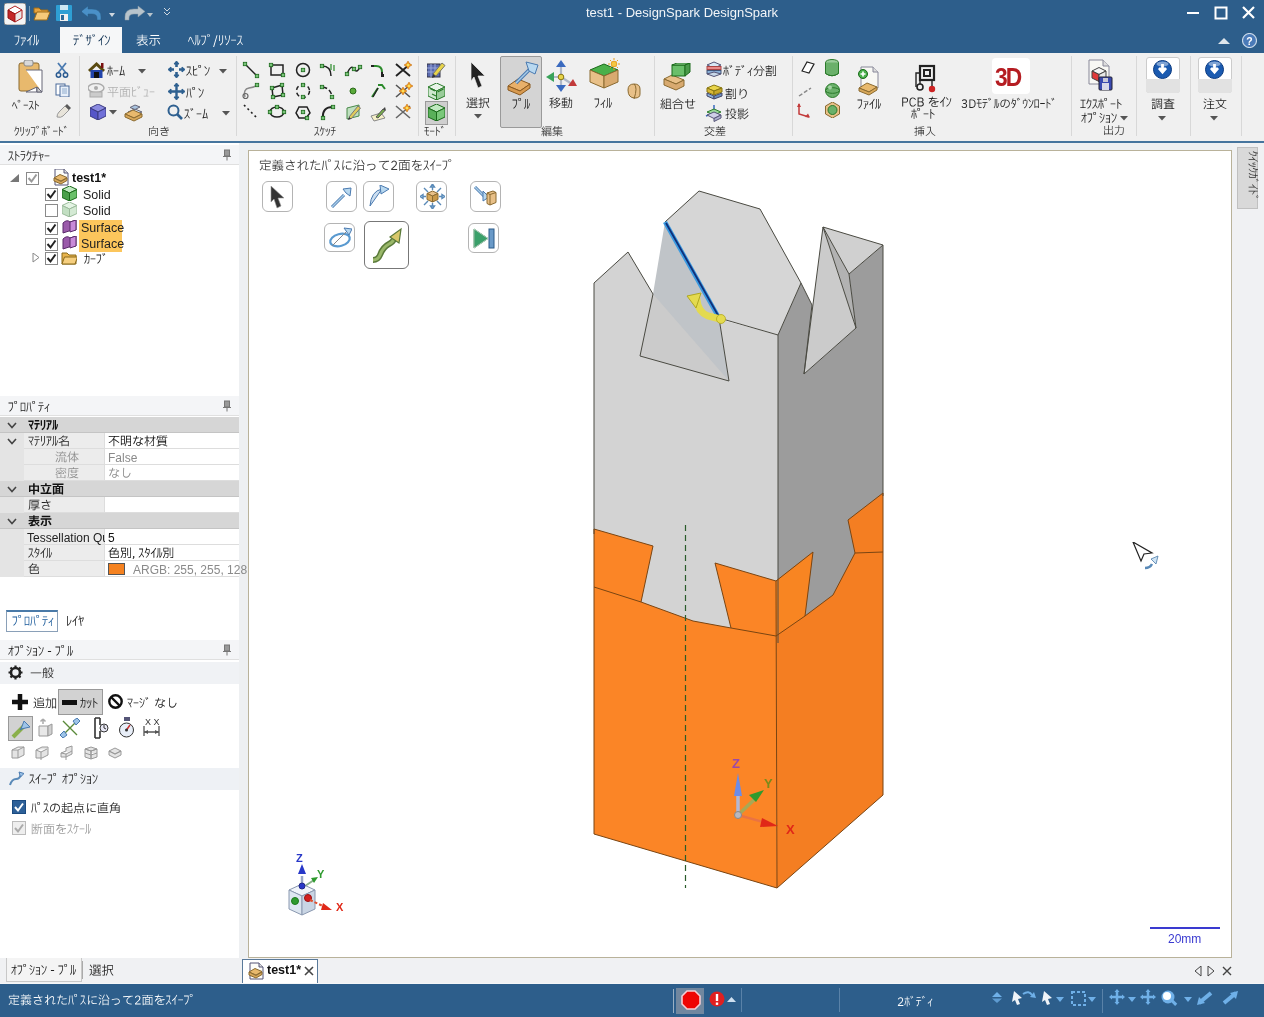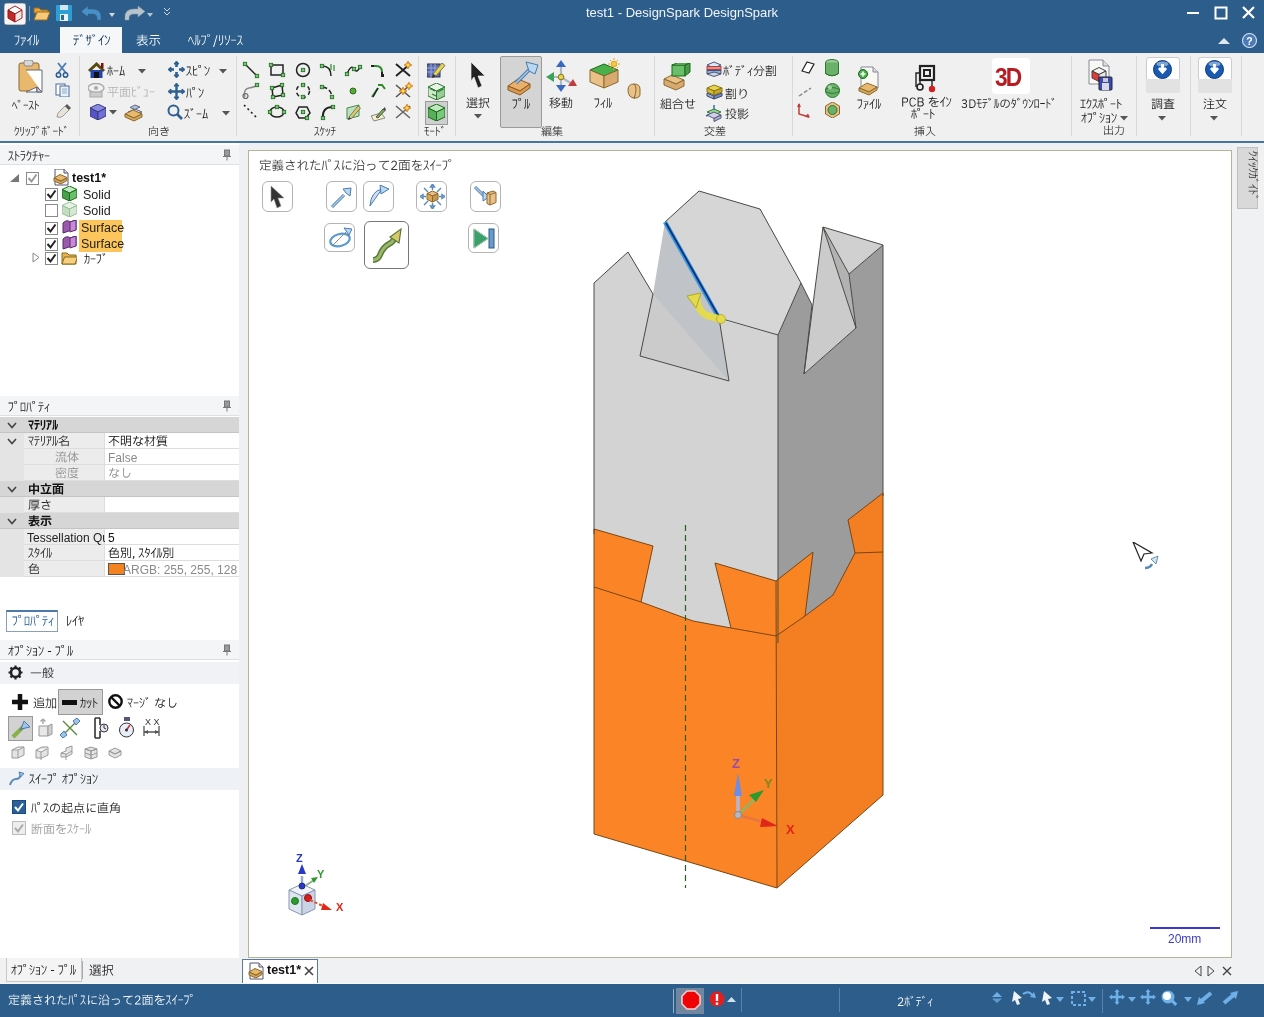--- a/index.html
+++ b/index.html
@@ -668,21 +668,21 @@
 <svg style="position:absolute;left:108px;top:546px;overflow:visible" width="68" height="15">
     <path transform="translate(0,11.4)" d="M10.2 -2.2 11.0 -2.1V-0.4Q11.0 0.1 10.7 0.3Q10.5 0.5 10.0 0.5H4.0Q3.2 0.5 2.7 0.3Q2.2 0.2 2.0 -0.3Q1.8 -0.7 1.8 -1.5V-6.1Q1.4 -5.8 0.9 -5.5L0.5 -6.1Q1.8 -6.9 2.9 -7.9Q4.0 -9.0 4.5 -10.1L5.3 -9.9Q5.1 -9.6 4.8 -9.0H8.9V-8.5Q8.6 -8.0 8.1 -7.5Q7.6 -7.0 7.2 -6.6H10.5V-3.0H2.6V-1.6Q2.6 -1.0 2.7 -0.7Q2.8 -0.4 3.1 -0.3Q3.4 -0.2 4.1 -0.2H10.2ZM4.2 -8.4Q3.5 -7.5 2.5 -6.6H6.0Q6.6 -6.9 7.1 -7.4Q7.6 -7.9 8.0 -8.4ZM5.7 -6.0H2.6V-3.7H5.7ZM6.5 -3.7H9.7V-6.0H6.5Z M22.1 -9.9H22.8V-0.2Q22.8 0.3 22.6 0.5Q22.4 0.7 22.0 0.7H20.0L19.8 -0.1H22.1ZM15.0 -5.6Q15.0 -5.0 15.0 -4.4H18.1Q18.1 -2.9 18.0 -2.0Q18.0 -1.2 17.9 -0.6Q17.8 0.1 17.4 0.4Q17.0 0.7 16.3 0.7H15.2L15.1 0.0H16.2Q16.7 0.0 16.9 -0.1Q17.1 -0.3 17.2 -0.7Q17.3 -1.8 17.3 -3.7H14.9Q14.8 -2.3 14.3 -1.2Q13.9 -0.1 13.0 0.9L12.5 0.3Q13.2 -0.5 13.5 -1.3Q13.9 -2.1 14.1 -3.1Q14.3 -4.1 14.3 -5.6V-6.0H13.0V-9.6H18.0V-6.0H15.0ZM19.3 -9.3H20.1V-1.6H19.3ZM17.3 -8.9H13.7V-6.6H17.3Z M24.5 1.6Q24.9 1.2 25.1 0.9Q25.3 0.5 25.4 0.1Q25.0 0.0 25.0 -0.5V-0.7Q25.0 -1.0 25.2 -1.2Q25.3 -1.4 25.7 -1.4Q26.1 -1.4 26.2 -1.2Q26.4 -1.0 26.4 -0.7V-0.5Q26.4 -0.0 26.1 0.6Q25.8 1.2 25.3 1.6Z M35.7 0.2Q35.2 -0.5 34.7 -1.3Q34.2 -2.1 33.7 -2.8Q32.7 -1.0 31.1 0.4L30.6 -0.3Q32.2 -1.6 33.1 -3.4Q34.0 -5.3 34.3 -8.0H31.1V-8.8H35.1Q34.9 -5.7 34.0 -3.5Q34.6 -2.8 35.2 -1.9Q35.8 -1.1 36.2 -0.3Z M41.7 -8.1Q41.7 -5.8 41.4 -4.3Q41.0 -2.7 40.2 -1.6Q39.5 -0.4 38.2 0.4L37.7 -0.2Q38.6 -0.8 39.2 -1.5Q39.8 -2.1 40.2 -3.0Q39.6 -3.6 38.4 -4.7L38.8 -5.4Q39.9 -4.3 40.5 -3.7Q40.9 -5.1 41.0 -7.3H38.6Q38.1 -5.5 37.3 -4.1L36.7 -4.6Q37.9 -6.5 38.4 -9.8L39.1 -9.7Q39.0 -8.7 38.8 -8.1Z M48.1 -9.1Q47.3 -7.6 46.3 -6.3V0.4H45.5V-5.3Q44.3 -4.1 43.1 -3.2L42.7 -3.9Q44.1 -4.9 45.3 -6.3Q46.5 -7.8 47.4 -9.6Z M54.3 -5.0Q54.1 -3.2 53.5 -1.8Q53.0 -0.5 52.2 0.3H51.5V-9.4H52.2V-0.8Q52.7 -1.4 53.1 -2.5Q53.4 -3.6 53.6 -5.2ZM49.7 -9.4H50.4V-5.1Q50.4 -3.5 50.3 -2.5Q50.2 -1.5 49.9 -0.8Q49.6 -0.1 49.0 0.5L48.5 -0.1Q49.0 -0.7 49.3 -1.3Q49.5 -1.9 49.6 -2.8Q49.7 -3.7 49.7 -5.1Z M64.5 -9.9H65.2V-0.2Q65.2 0.3 65.0 0.5Q64.8 0.7 64.4 0.7H62.4L62.2 -0.1H64.5ZM57.4 -5.6Q57.4 -5.0 57.4 -4.4H60.5Q60.5 -2.9 60.4 -2.0Q60.4 -1.2 60.3 -0.6Q60.2 0.1 59.8 0.4Q59.4 0.7 58.7 0.7H57.6L57.4 0.0H58.6Q59.1 0.0 59.3 -0.1Q59.5 -0.3 59.6 -0.7Q59.7 -1.8 59.7 -3.7H57.3Q57.2 -2.3 56.7 -1.2Q56.2 -0.1 55.4 0.9L54.9 0.3Q55.5 -0.5 55.9 -1.3Q56.3 -2.1 56.5 -3.1Q56.7 -4.1 56.7 -5.6V-6.0H55.4V-9.6H60.4V-6.0H57.4ZM61.7 -9.3H62.4V-1.6H61.7ZM59.7 -8.9H56.1V-6.6H59.7Z" fill="#111"></path>
   </svg>
 <div class="abs" style="left:0;top:561px;width:24px;height:16px;background:#e4e4e4"></div>
 <div class="abs" style="left:24px;top:561px;width:81px;height:16px;background:#ececec;border-bottom:1px solid #ddd;border-right:1px solid #ddd"></div>
 <div class="abs" style="left:105px;top:561px;width:134px;height:16px;background:#fff;border-bottom:1px solid #ddd"></div>
 <svg style="position:absolute;left:28px;top:562px;overflow:visible" width="14" height="15">
     <path transform="translate(0,11.4)" d="M10.2 -2.2 11.0 -2.1V-0.4Q11.0 0.1 10.7 0.3Q10.5 0.5 10.0 0.5H4.0Q3.2 0.5 2.7 0.3Q2.2 0.2 2.0 -0.3Q1.8 -0.7 1.8 -1.5V-6.1Q1.4 -5.8 0.9 -5.5L0.5 -6.1Q1.8 -6.9 2.9 -7.9Q4.0 -9.0 4.5 -10.1L5.3 -9.9Q5.1 -9.6 4.8 -9.0H8.9V-8.5Q8.6 -8.0 8.1 -7.5Q7.6 -7.0 7.2 -6.6H10.5V-3.0H2.6V-1.6Q2.6 -1.0 2.7 -0.7Q2.8 -0.4 3.1 -0.3Q3.4 -0.2 4.1 -0.2H10.2ZM4.2 -8.4Q3.5 -7.5 2.5 -6.6H6.0Q6.6 -6.9 7.1 -7.4Q7.6 -7.9 8.0 -8.4ZM5.7 -6.0H2.6V-3.7H5.7ZM6.5 -3.7H9.7V-6.0H6.5Z" fill="#222"></path>
   </svg>
 <div class="abs" style="left:108px;top:563px;width:17px;height:12px;background:#f58220;border:1px solid #555"></div>
-<div class="abs" style="left:123px;top:563px;font-size:12px;color:#8a8a8a">ARGB: 255, 255, 128</div>
+<div class="abs" style="left:133px;top:563px;font-size:12px;color:#8a8a8a">ARGB: 255, 255, 128</div>
 <div class="abs" style="left:0;top:577px;width:239px;height:33px;background:#fff"></div>
 <div class="abs" style="left:6px;top:610px;width:52px;height:22px;background:#fff;border:1px solid #8aa0b8;border-top:2px solid #4a7aa8"></div>
 <svg style="position:absolute;left:12px;top:614px;overflow:visible" width="44" height="15">
     <path transform="translate(0,11.4)" d="M0.5 -8.8H5.1Q5.1 -6.2 4.8 -4.5Q4.5 -2.8 3.7 -1.6Q3.0 -0.5 1.8 0.4L1.2 -0.3Q2.4 -1.1 3.0 -2.1Q3.7 -3.1 4.0 -4.5Q4.3 -5.9 4.3 -8.0H0.5Z M6.1 -9.0Q6.1 -9.7 6.5 -10.1Q6.9 -10.5 7.6 -10.5Q8.3 -10.5 8.7 -10.1Q9.1 -9.7 9.1 -9.0Q9.1 -8.4 8.7 -8.0Q8.3 -7.6 7.6 -7.6Q6.9 -7.6 6.5 -8.0Q6.1 -8.4 6.1 -9.0ZM8.4 -9.0V-9.1Q8.4 -9.5 8.2 -9.7Q8.0 -9.9 7.6 -9.9Q7.2 -9.9 7.0 -9.7Q6.7 -9.5 6.7 -9.1V-9.0Q6.7 -8.6 7.0 -8.4Q7.2 -8.2 7.6 -8.2Q8.0 -8.2 8.2 -8.4Q8.4 -8.6 8.4 -9.0Z M13.4 0.2H12.7V-8.7H17.3V0.2H16.6V-0.7H13.4ZM13.4 -8.0V-1.5H16.6V-8.0Z M18.3 -0.1Q18.9 -2.0 19.2 -4.1Q19.5 -6.1 19.5 -8.8L20.3 -8.8Q20.2 -6.0 19.9 -3.8Q19.6 -1.7 19.0 0.3ZM23.0 0.3Q22.4 -1.7 22.1 -3.8Q21.8 -6.0 21.7 -8.8L22.5 -8.8Q22.5 -6.1 22.8 -4.1Q23.1 -2.0 23.7 -0.1Z M24.1 -9.0Q24.1 -9.7 24.5 -10.1Q24.9 -10.5 25.6 -10.5Q26.3 -10.5 26.7 -10.1Q27.1 -9.7 27.1 -9.0Q27.1 -8.4 26.7 -8.0Q26.3 -7.6 25.6 -7.6Q24.9 -7.6 24.5 -8.0Q24.1 -8.4 24.1 -9.0ZM26.4 -9.0V-9.1Q26.4 -9.5 26.2 -9.7Q26.0 -9.9 25.6 -9.9Q25.2 -9.9 25.0 -9.7Q24.7 -9.5 24.7 -9.1V-9.0Q24.7 -8.6 25.0 -8.4Q25.2 -8.2 25.6 -8.2Q26.0 -8.2 26.2 -8.4Q26.4 -8.6 26.4 -9.0Z M30.9 -9.0H35.1V-8.2H30.9ZM35.7 -6.1V-5.3H33.5V-4.8Q33.5 -3.5 33.3 -2.5Q33.1 -1.6 32.6 -0.9Q32.2 -0.1 31.4 0.5L30.8 -0.2Q31.6 -0.7 32.0 -1.4Q32.4 -2.0 32.5 -2.8Q32.7 -3.6 32.7 -4.8V-5.3H30.3V-6.1Z M41.4 -7.2Q40.7 -6.0 39.7 -4.8V0.7H39.0V-4.0Q37.9 -2.9 36.9 -2.2L36.4 -2.9Q37.6 -3.6 38.8 -4.9Q39.9 -6.1 40.7 -7.6Z" fill="#1a5a9a"></path>
   </svg>
 <svg style="position:absolute;left:66px;top:614px;overflow:visible" width="20" height="15">
     <path transform="translate(0,11.4)" d="M5.5 -5.4Q5.0 -3.2 4.1 -1.8Q3.1 -0.3 1.9 0.3H1.1V-9.5H1.9V-0.6Q2.9 -1.3 3.6 -2.5Q4.4 -3.7 4.8 -5.6Z M11.7 -9.1Q10.9 -7.6 9.9 -6.3V0.4H9.1V-5.3Q7.9 -4.1 6.8 -3.2L6.3 -3.9Q7.7 -4.9 8.9 -6.3Q10.1 -7.8 11.0 -9.6Z M17.5 -8.2 17.7 -7.4Q17.5 -5.2 16.2 -3.4L15.6 -3.9Q16.1 -4.6 16.5 -5.5Q16.8 -6.3 17.0 -7.2L14.6 -6.4L15.6 0.4L14.8 0.5L13.8 -6.2L12.4 -5.7L12.2 -6.4L13.7 -6.9L13.3 -9.6L14.1 -9.7L14.5 -7.2Z" fill="#222"></path>
   </svg>
 <div class="abs" style="left:0;top:640px;width:239px;height:20px;background:#f4f5f7;border-bottom:1px solid #e0e0e0"></div>
 <svg class="abs" style="left:222px;top:644px" width="10" height="12">

